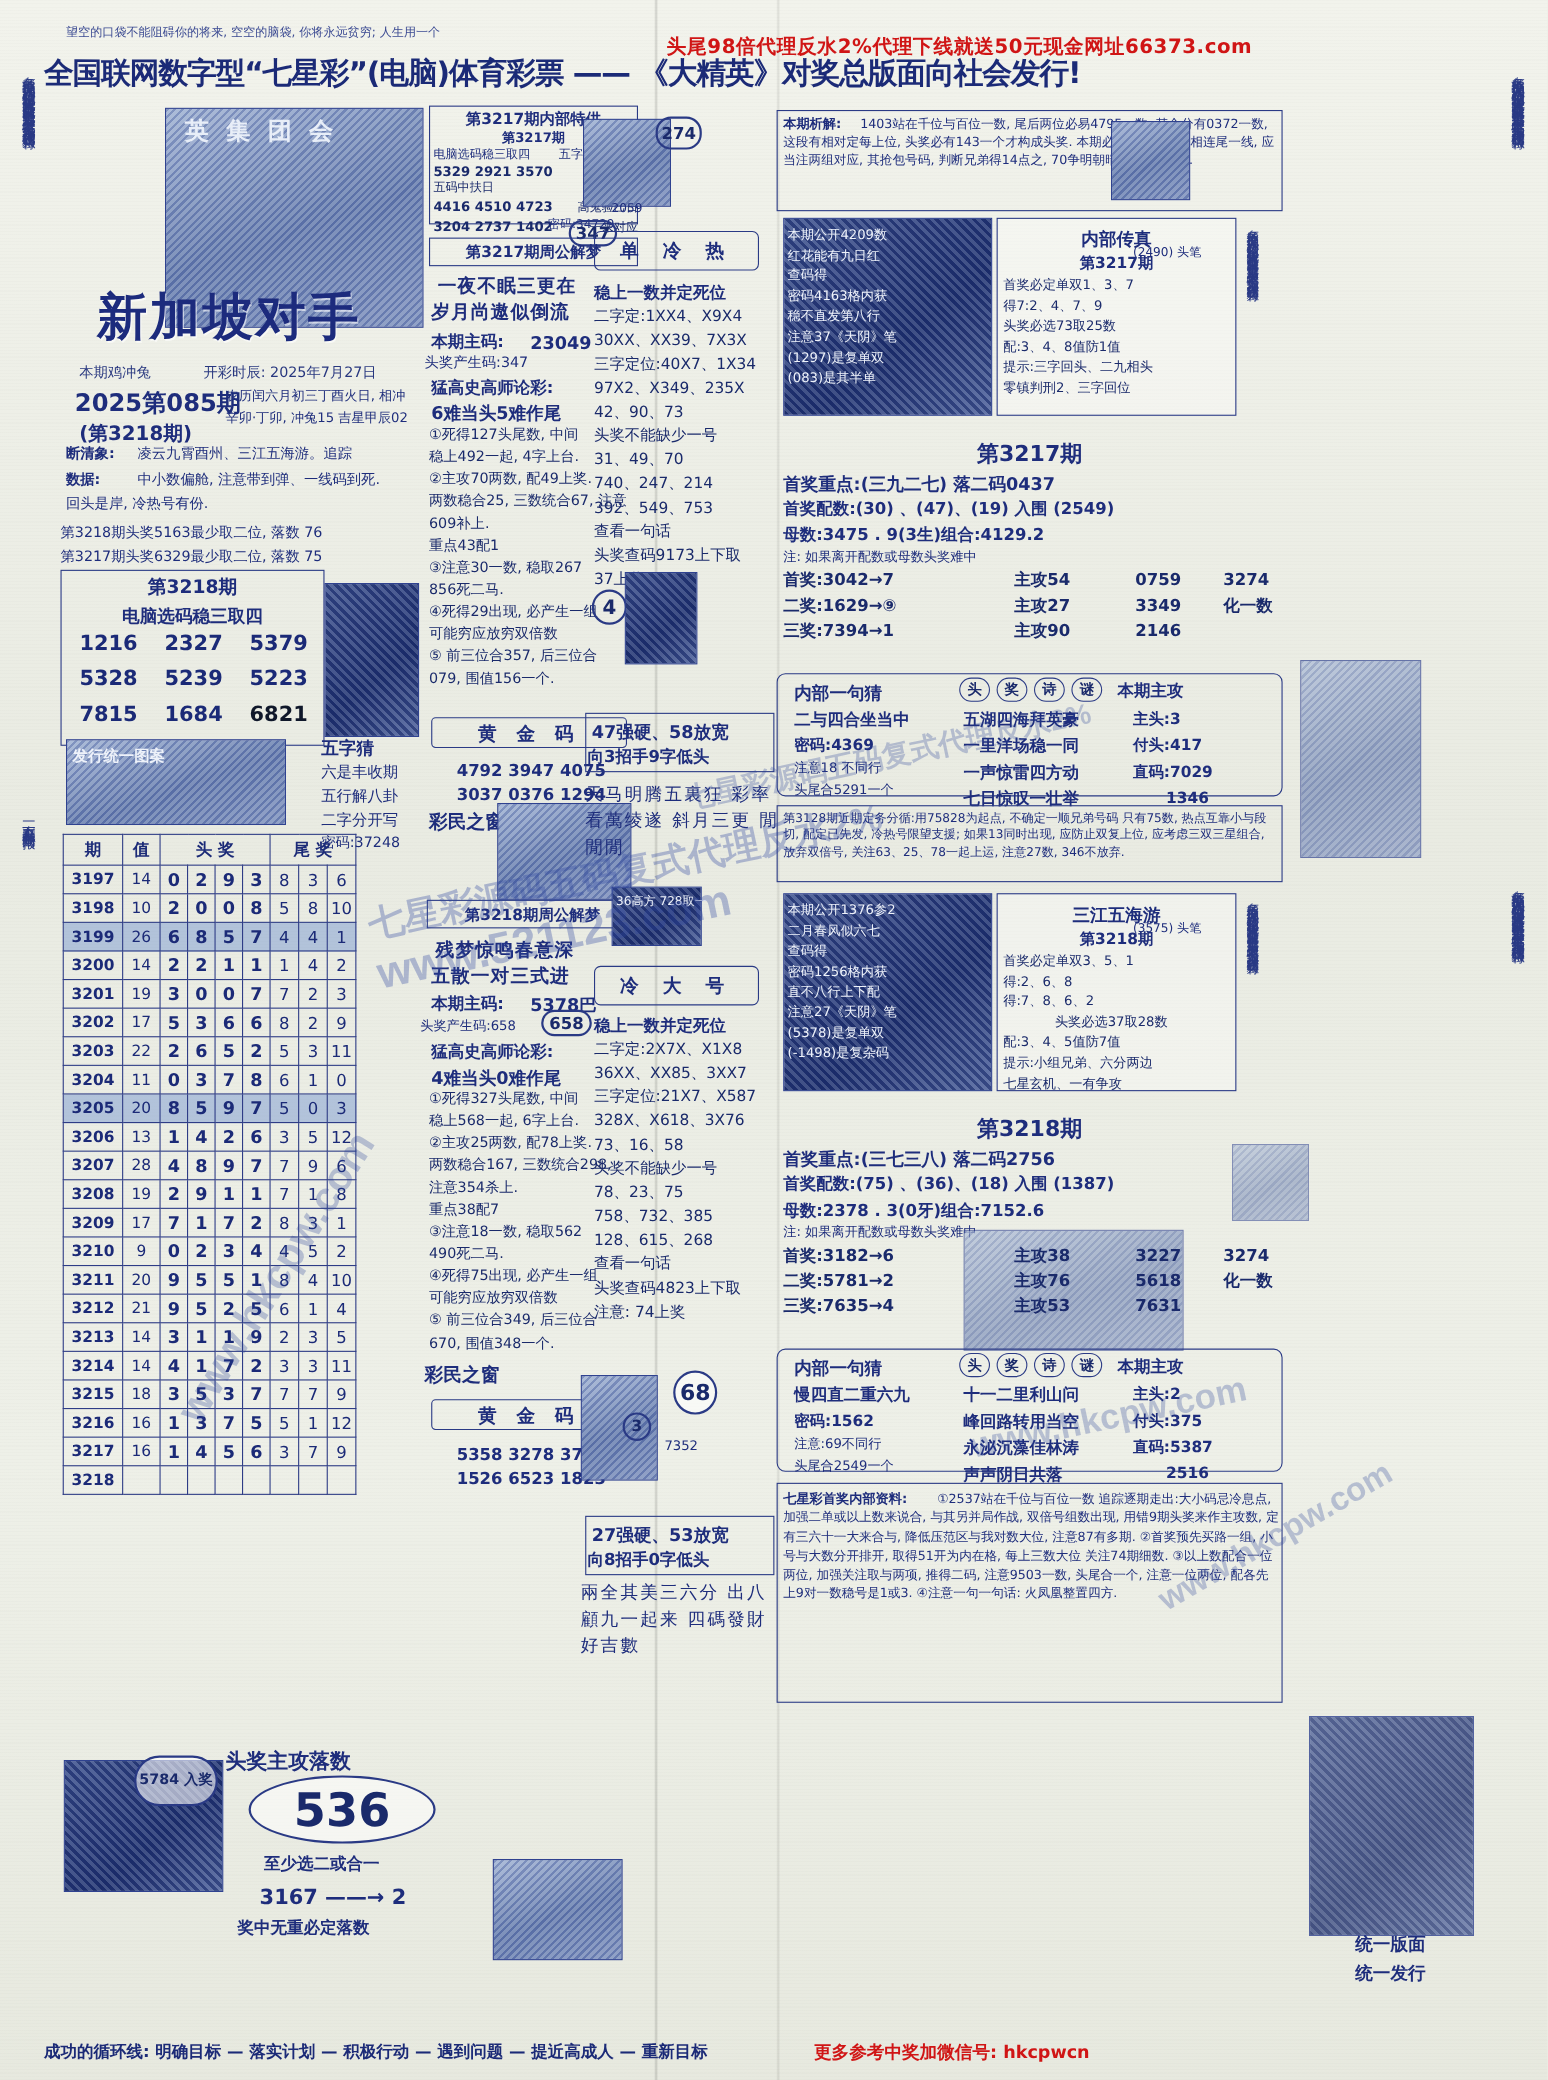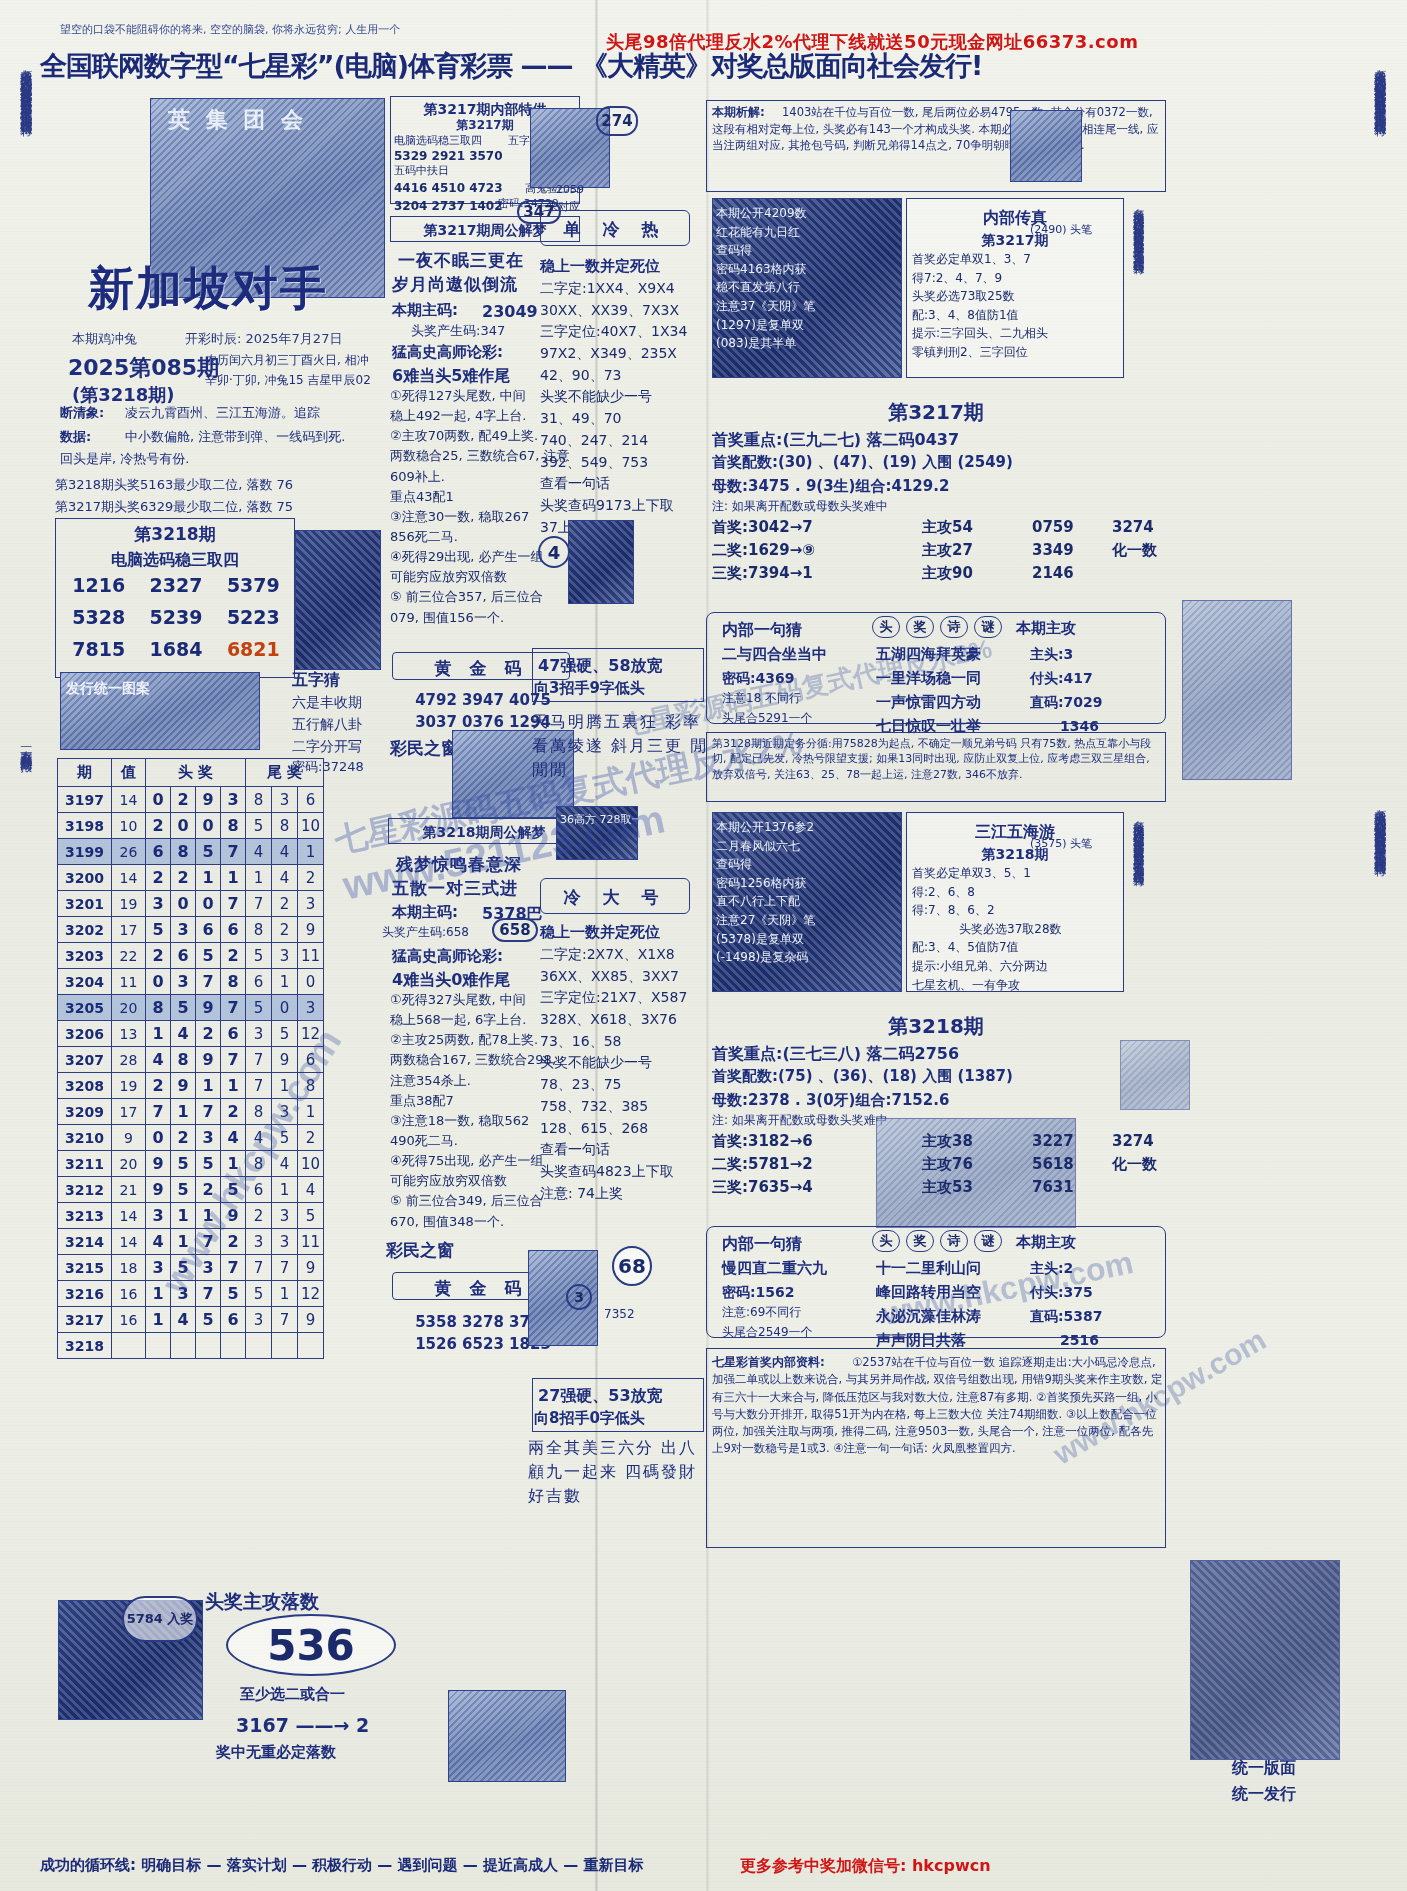--- a/index.html
+++ b/index.html
@@ -153,21 +153,21 @@
 <div class="tb b ctr" style="left:55px; top:548px; width:240px; font-size:16px;">电脑选码稳三取四</div>
 <div id="gridnums" style="position: absolute; left: 60px; top: 574px; width: 232px; display: grid; grid-template-columns: repeat(3, 1fr); row-gap: 10px;">
     <div style="text-align: center; font-size: 19px; font-weight: bold; color: rgb(27, 42, 119);">1216</div>
     <div style="text-align: center; font-size: 19px; font-weight: bold; color: rgb(27, 42, 119);">2327</div>
     <div style="text-align: center; font-size: 19px; font-weight: bold; color: rgb(27, 42, 119);">5379</div>
     <div style="text-align: center; font-size: 19px; font-weight: bold; color: rgb(27, 42, 119);">5328</div>
     <div style="text-align: center; font-size: 19px; font-weight: bold; color: rgb(27, 42, 119);">5239</div>
     <div style="text-align: center; font-size: 19px; font-weight: bold; color: rgb(27, 42, 119);">5223</div>
     <div style="text-align: center; font-size: 19px; font-weight: bold; color: rgb(27, 42, 119);">7815</div>
     <div style="text-align: center; font-size: 19px; font-weight: bold; color: rgb(27, 42, 119);">1684</div>
-    <div style="text-align: center; font-size: 19px; font-weight: bold; color: #c2410c;">6821</div>
+    <div style="text-align: center; font-size: 19px; font-weight: bold; color: #0f172a;">6821</div>
   </div>
 
 <div class="photo dark" style="left:295px; top:530px; width:86px; height:140px;"></div>
 <div class="photo" style="left:60px; top:672px; width:200px; height:78px;"></div>
 <div class="tb b" style="left:66px; top:678px; font-size:14px; color:#eef2fa;">发行统一图案</div>
 
 <table class="results">
   <thead>
     <tr>
       <th>期</th>
@@ -457,21 +457,21 @@
 <div class="circle-badge" style="left:517px; top:200px; width:44px; height:24px; border-radius:12px; font-size:15px;">
     <span>347</span>
   </div>
 
 <div class="box" style="left:390px; top:216px; width:190px; height:26px;"></div>
 <div class="tb b ctr" style="left:390px; top:220px; width:190px; font-size:14px;">第3217期周公解梦</div>
 <div class="tb b" style="left:398px; top:248px; font-size:17px; letter-spacing:1px;">一夜不眠三更在</div>
 <div class="tb b" style="left:392px; top:272px; font-size:17px; letter-spacing:1px;">岁月尚遨似倒流</div>
 <div class="tb b" style="left:392px; top:300px; font-size:15px;">本期主码:</div>
 <div class="tb b" style="left:482px; top:300px; font-size:16px;">23049</div>
-<div class="tb" style="left:411px; top:322px; font-size:13px;">头奖产生码:347</div>
+<div class="tb" style="left:386px; top:322px; font-size:13px;">头奖产生码:347</div>
 <div class="tb b" style="left:392px; top:342px; font-size:15px;">猛高史高师论彩:</div>
 <div class="tb b" style="left:392px; top:364px; font-size:16px;">6难当头5难作尾</div>
 <div id="box2-items" style="position:absolute; left:390px; top:386px; width:196px;">
     <div style="font-size: 13px; line-height: 1.55; color: inherit;">①死得127头尾数, 中间</div>
     <div style="font-size: 13px; line-height: 1.55; color: inherit;">稳上492一起, 4字上台.</div>
     <div style="font-size: 13px; line-height: 1.55; color: inherit;">②主攻70两数, 配49上奖.</div>
     <div style="font-size: 13px; line-height: 1.55; color: inherit;">两数稳合25, 三数统合67, 注意609补上.</div>
     <div style="font-size: 13px; line-height: 1.55; color: inherit;">重点43配1</div>
     <div style="font-size: 13px; line-height: 1.55; color: inherit;">③注意30一数, 稳取267</div>
     <div style="font-size: 13px; line-height: 1.55; color: inherit;">856死二马.</div>

